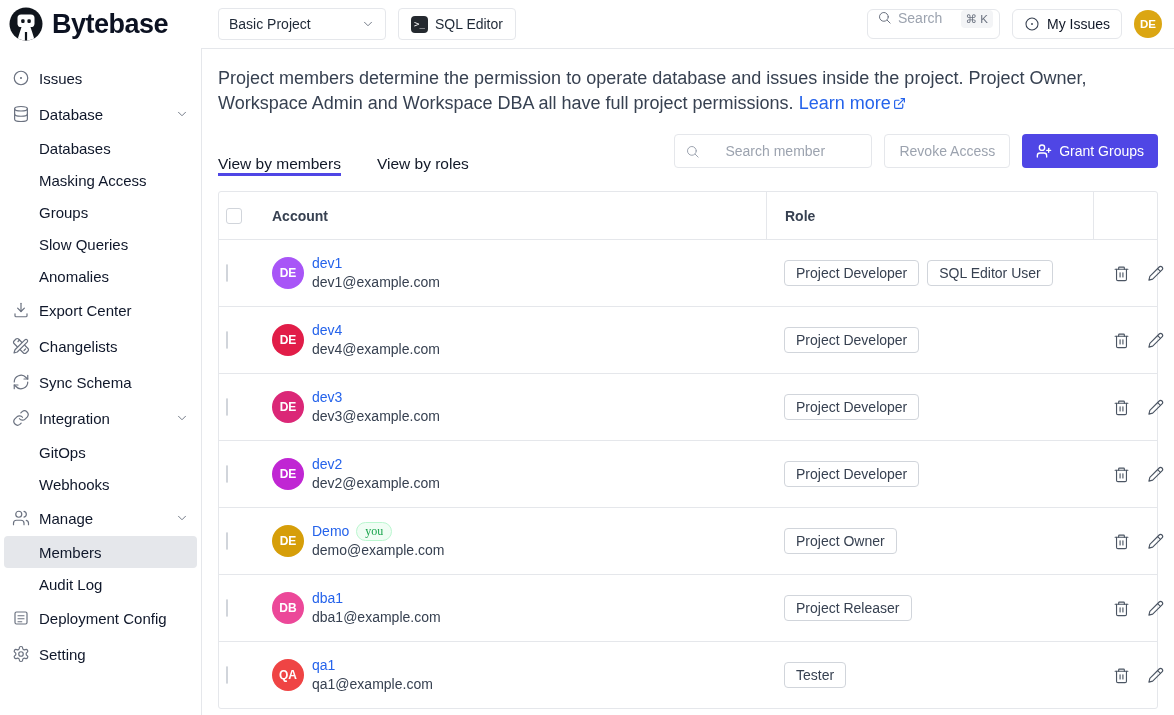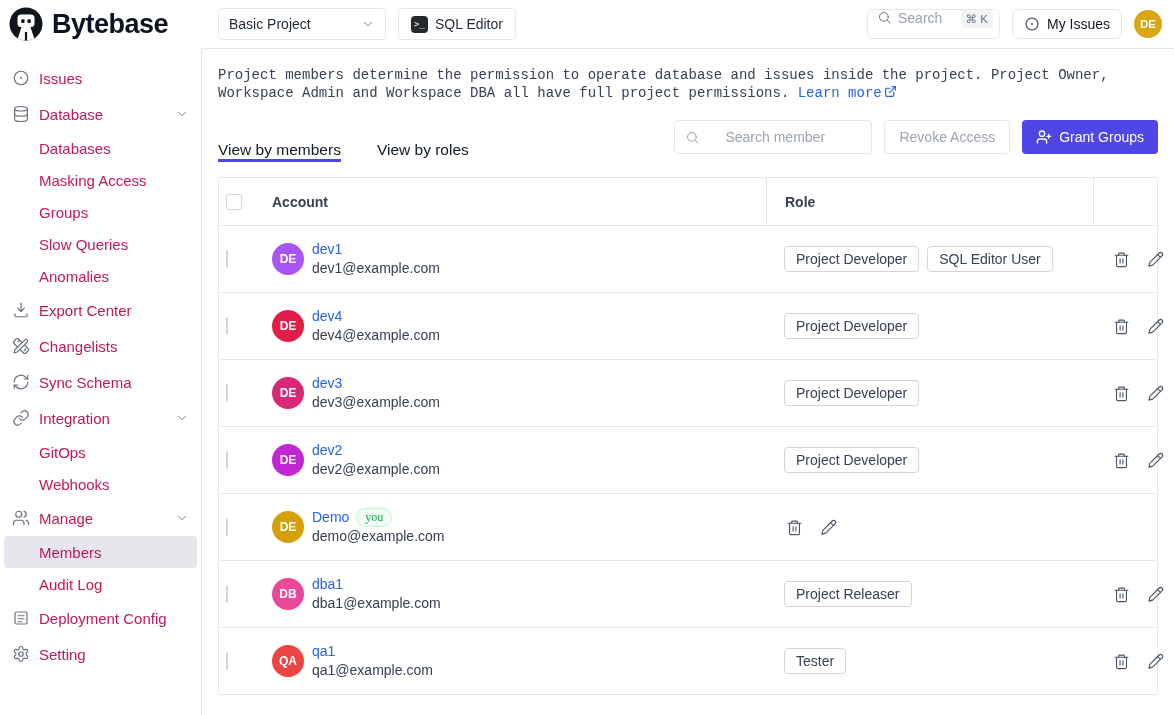--- a/index.html
+++ b/index.html
@@ -26,30 +26,30 @@
   .avatar { width:28px; height:28px; border-radius:50%; color:#fff; font-size:11.5px; font-weight:700;
     display:flex; align-items:center; justify-content:center; cursor:pointer; flex:none; }
 
   
   .layout { display:flex; height:667px; }
   .sidebar { width:202px; flex:none; border-right:1px solid #e5e7eb; padding:12px 4px 0 4px; overflow:hidden; }
   .main { flex:1; border-top:1px solid #e5e7eb; padding:17px 16px 0 16px; overflow:hidden; }
 
   
   .side-item { display:flex; align-items:center; gap:9px; height:36px; padding:0 8px; border-radius:4px;
-    color:#be185d; font-size:15px; cursor:pointer;justify-content:center; }
+    color:#0f172a; font-size:15px; cursor:pointer;justify-content:center; }
   .side-item .ic { width:18px; height:18px; flex:none; color:#6b7280; display:flex; }
   .side-item .lbl { flex:1; white-space:nowrap; }
   .side-item.sub { height:32px; padding-left:35px; }
   .side-item.active { background:#e5e7eb; }
   .chev { color:#6b7280; flex:none; }
   svg.i { width:100%; height:100%; fill:none; stroke:currentColor; stroke-width:1.6; stroke-linecap:round; stroke-linejoin:round; }
 
   
-  .desc { font-size:14px; line-height:18px; color:#374151; max-width:935px;font-family:Liberation Mono, monospace; }
+  .desc { font-size:18px; line-height:25px; color:#374151; max-width:935px; }
   .link { color:#2563eb; cursor:pointer; }
   .ext-ic { display:inline-block; width:13px; height:13px; color:#2563eb; vertical-align:-1px; margin-left:2px; }
 
   .toolbar { margin-top:18px; display:flex; align-items:flex-end; }
   .tabs { display:flex; gap:36px; }
   .tab { font-size:15.5px; color:#111827; padding-bottom:0; border-bottom:3px solid transparent; cursor:pointer; }
   .tab.active { border-bottom-color:#4f46e5; font-weight:500; }
   .toolbar-right { margin-left:auto; display:flex; align-items:center; gap:12px; padding-bottom:8px; }
   .member-search { width:198px; height:34px; border:1px solid #e5e7eb; border-radius:4px; display:flex; align-items:center;
     gap:25px; padding:0 10px; color:#9ca3af; background:#fff; cursor:text; }
@@ -452,20 +452,23 @@
         </div>
 
         <div class="trow">
           <div><span class="cb"></span></div>
           <div class="acct">
             <span class="row-avatar" style="background: rgb(214, 158, 9);">DE</span>
             <span class="who">
               <span class="nm">Demo</span><span class="you-badge">you</span><br>
               <span class="em">demo@example.com</span></span>
           </div>
+          <div class="chips" style="padding-left:18px;">
+              <span class="chip">Project Owner</span>
+            </div>
           <div class="actions">
             <span class="act-ic">
                 <svg class="i" viewBox="0 0 24 24">
                   <path d="M3 6h18"></path>
                   <path d="M8 6V4a1 1 0 0 1 1-1h6a1 1 0 0 1 1 1v2"></path>
                   <path d="M19 6v14a2 2 0 0 1-2 2H7a2 2 0 0 1-2-2V6"></path>
                   <line x1="10" y1="11" x2="10" y2="17"></line>
                   <line x1="14" y1="11" x2="14" y2="17"></line>
                 </svg>
               </span>

